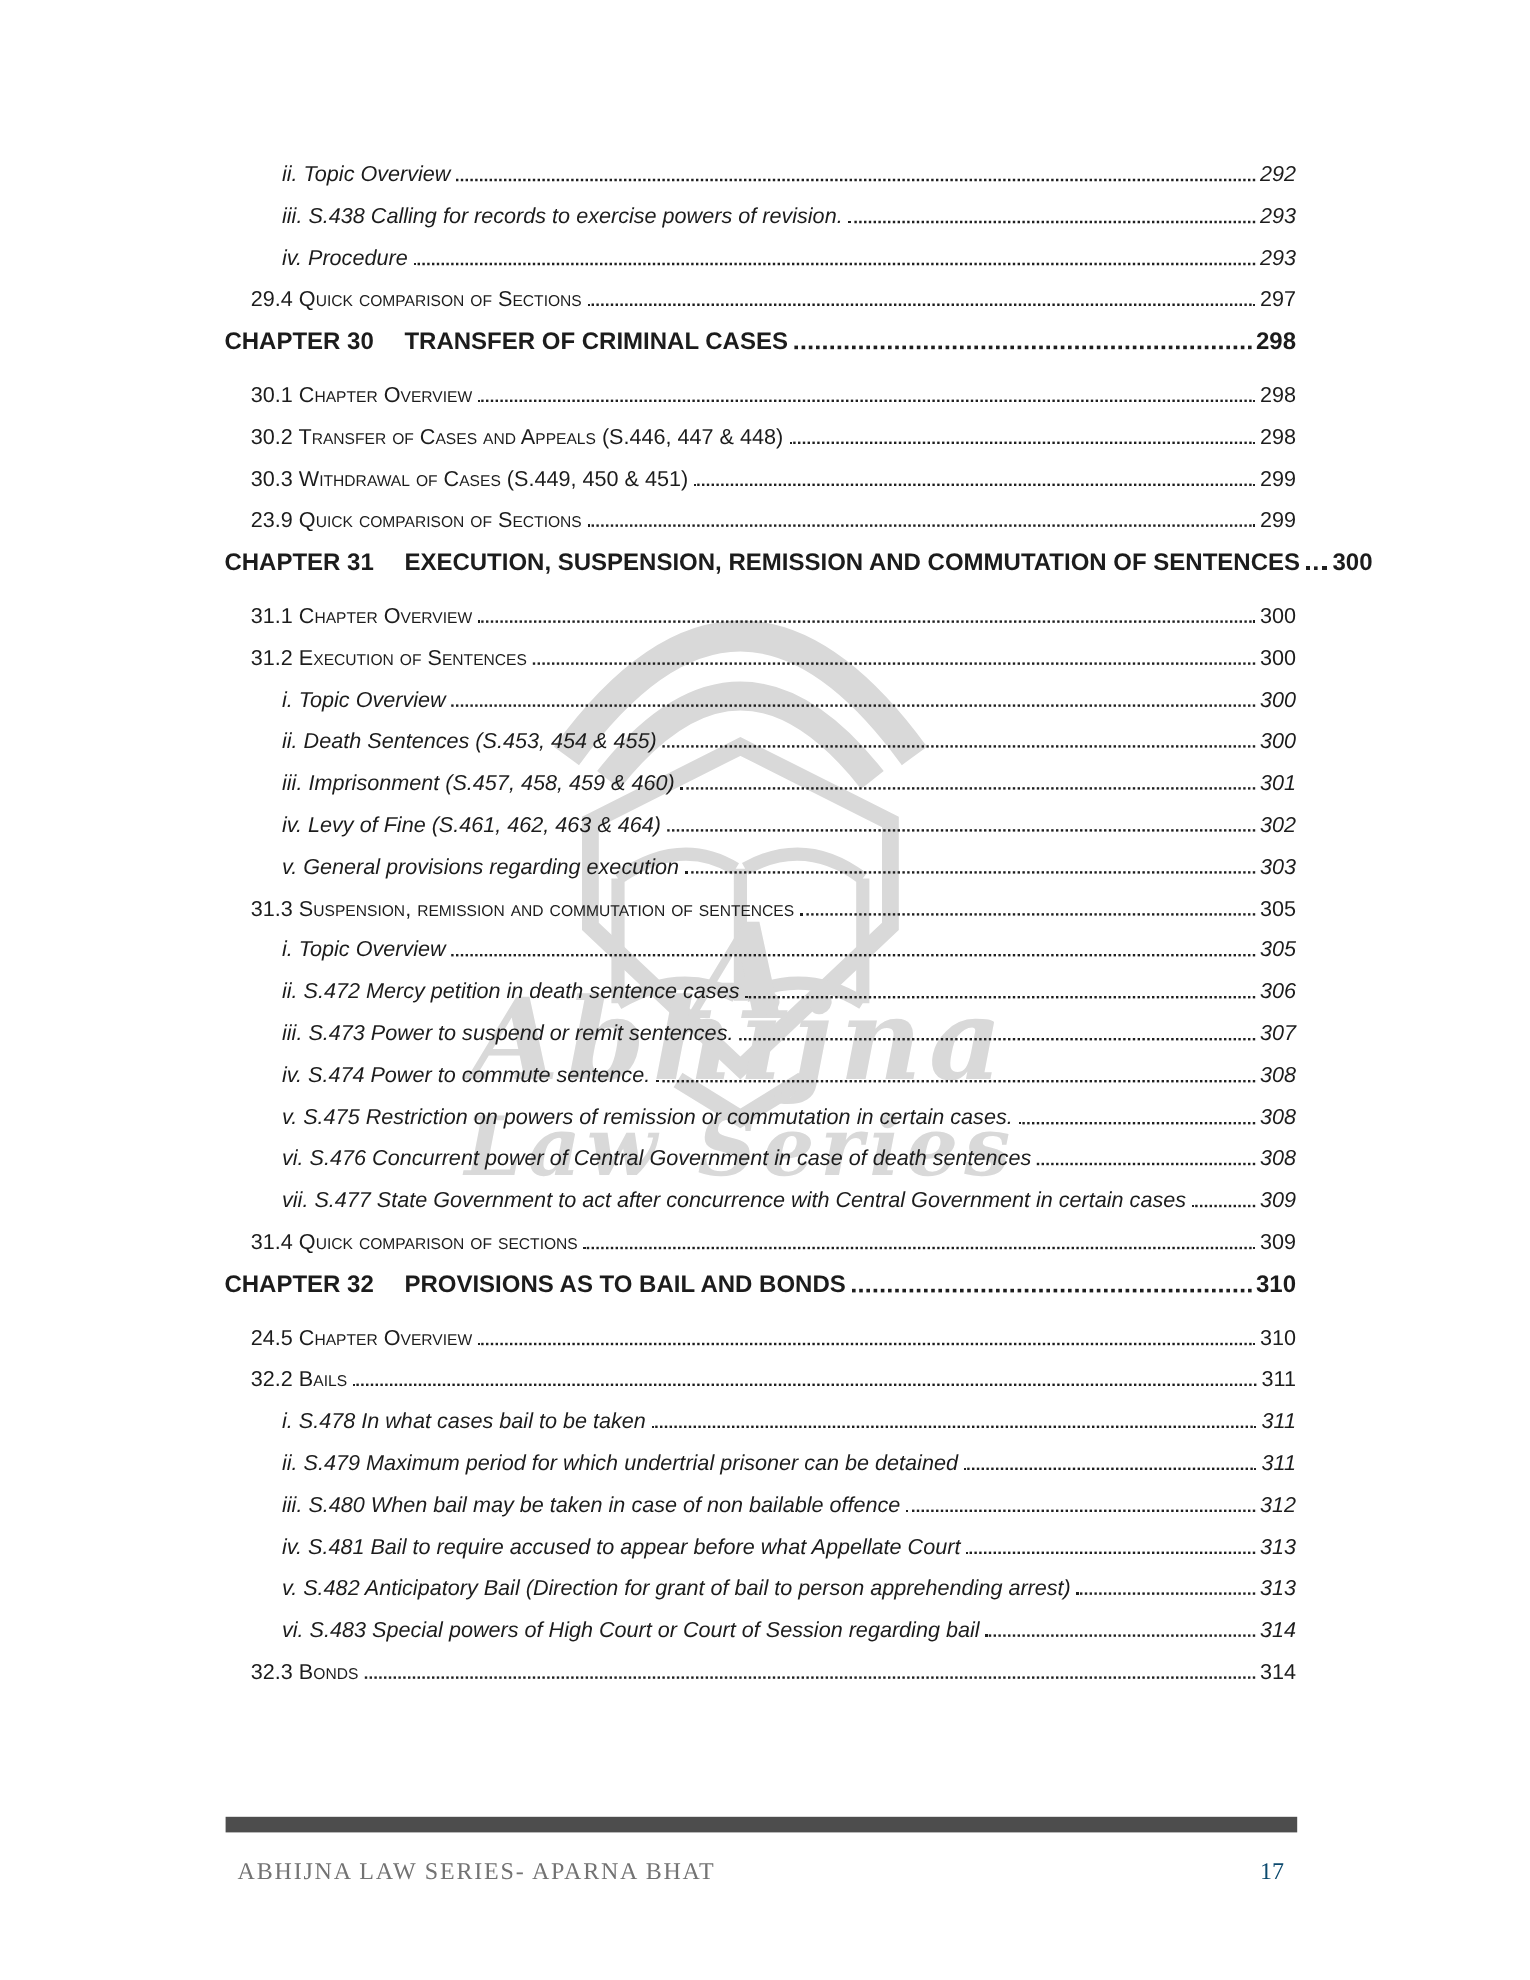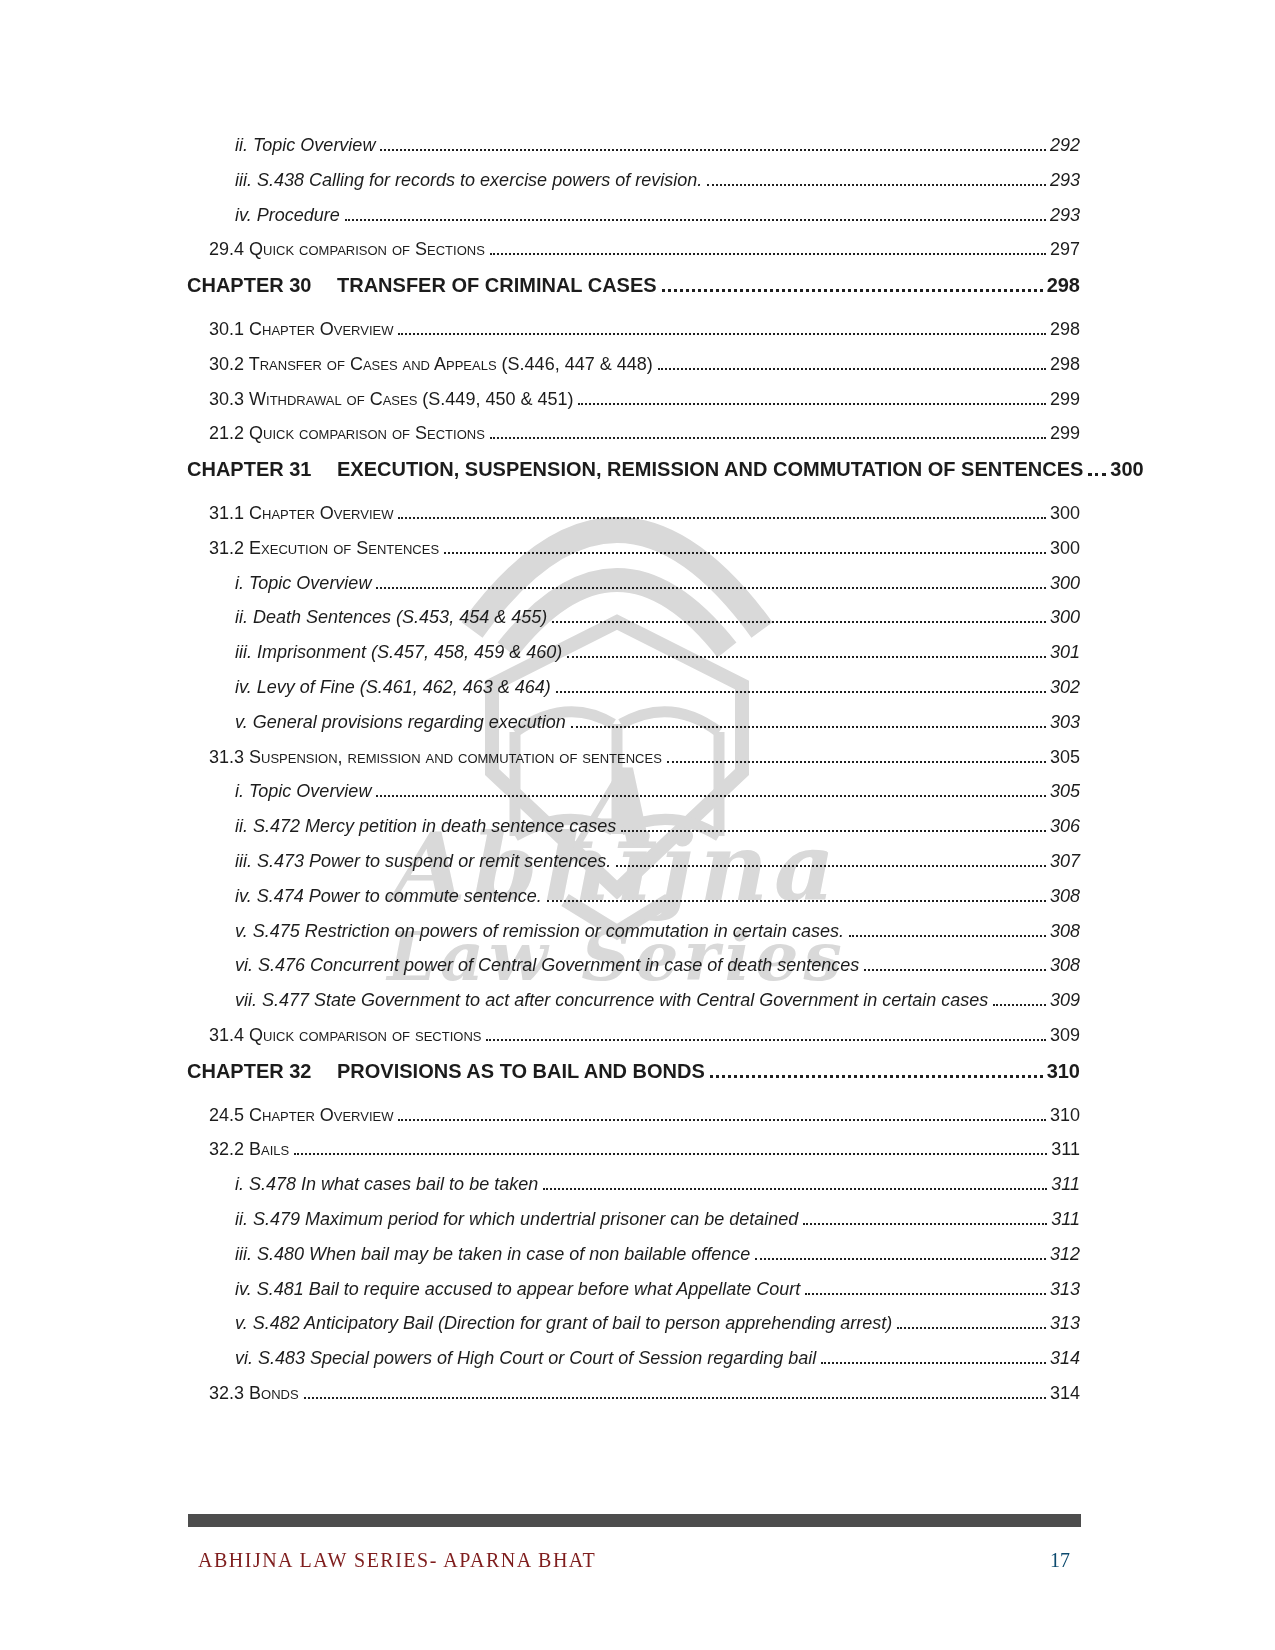--- a/index.html
+++ b/index.html
@@ -41,21 +41,21 @@
   .toc-row.chapter .ch-num{flex:0 0 150px;}
   .toc-row.chapter .leader{border-bottom:3px dotted #1f1f1f;margin-bottom:0;}
   
   .footer-bar{
     position:absolute;left:188px;top:1514px;width:893px;height:13px;
     background:#4d4d4d;z-index:1;
   }
   .footer-text{
     position:absolute;left:198px;top:1549px;z-index:1;
     font-family:"Liberation Serif",serif;font-size:20px;letter-spacing:1.5px;
-    color:#7f1d1d;
+    color:#737373;
   }
   .footer-page{
     position:absolute;top:1549px;left:1020px;width:50px;text-align:right;z-index:1;
     font-family:"Liberation Serif",serif;font-size:20px;color:#0c4a6e;
   }
 </style>
 </head>
 <body>
 
 <div class="watermark">
@@ -117,21 +117,21 @@
     <span class="toc-page">298</span>
   </div>
 
   <div class="toc-row level-section">
     <span class="toc-label">30.3 Withdrawal of Cases (S.449, 450 &amp; 451)</span>
     <span class="leader"></span>
     <span class="toc-page">299</span>
   </div>
 
   <div class="toc-row level-section">
-    <span class="toc-label">21.2 Quick comparison of Sections</span>
+    <span class="toc-label">23.9 Quick comparison of Sections</span>
     <span class="leader"></span>
     <span class="toc-page">299</span>
   </div>
 
   <div class="toc-row chapter">
     <span class="ch-num">CHAPTER 31</span>
     <span class="toc-label">EXECUTION, SUSPENSION, REMISSION AND COMMUTATION OF SENTENCES</span>
     <span class="leader"></span>
     <span class="toc-page">300</span>
   </div>

